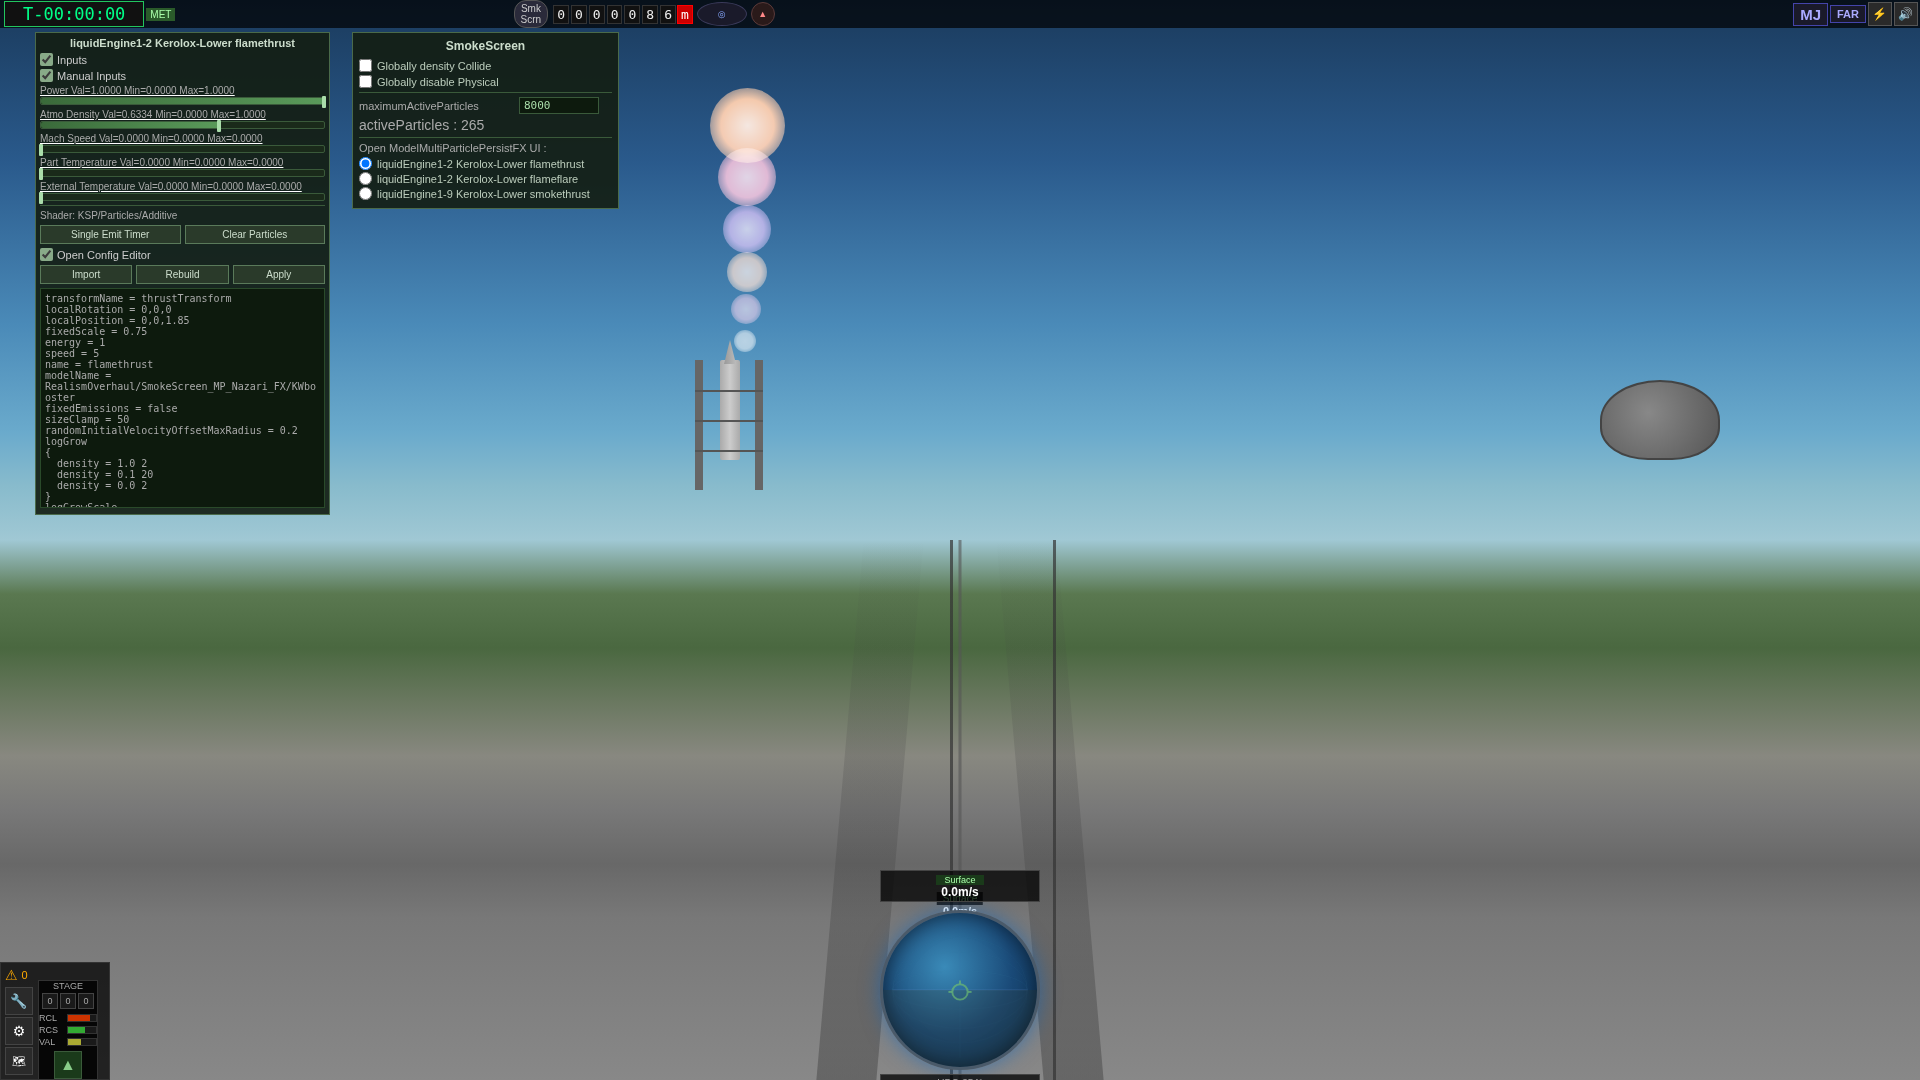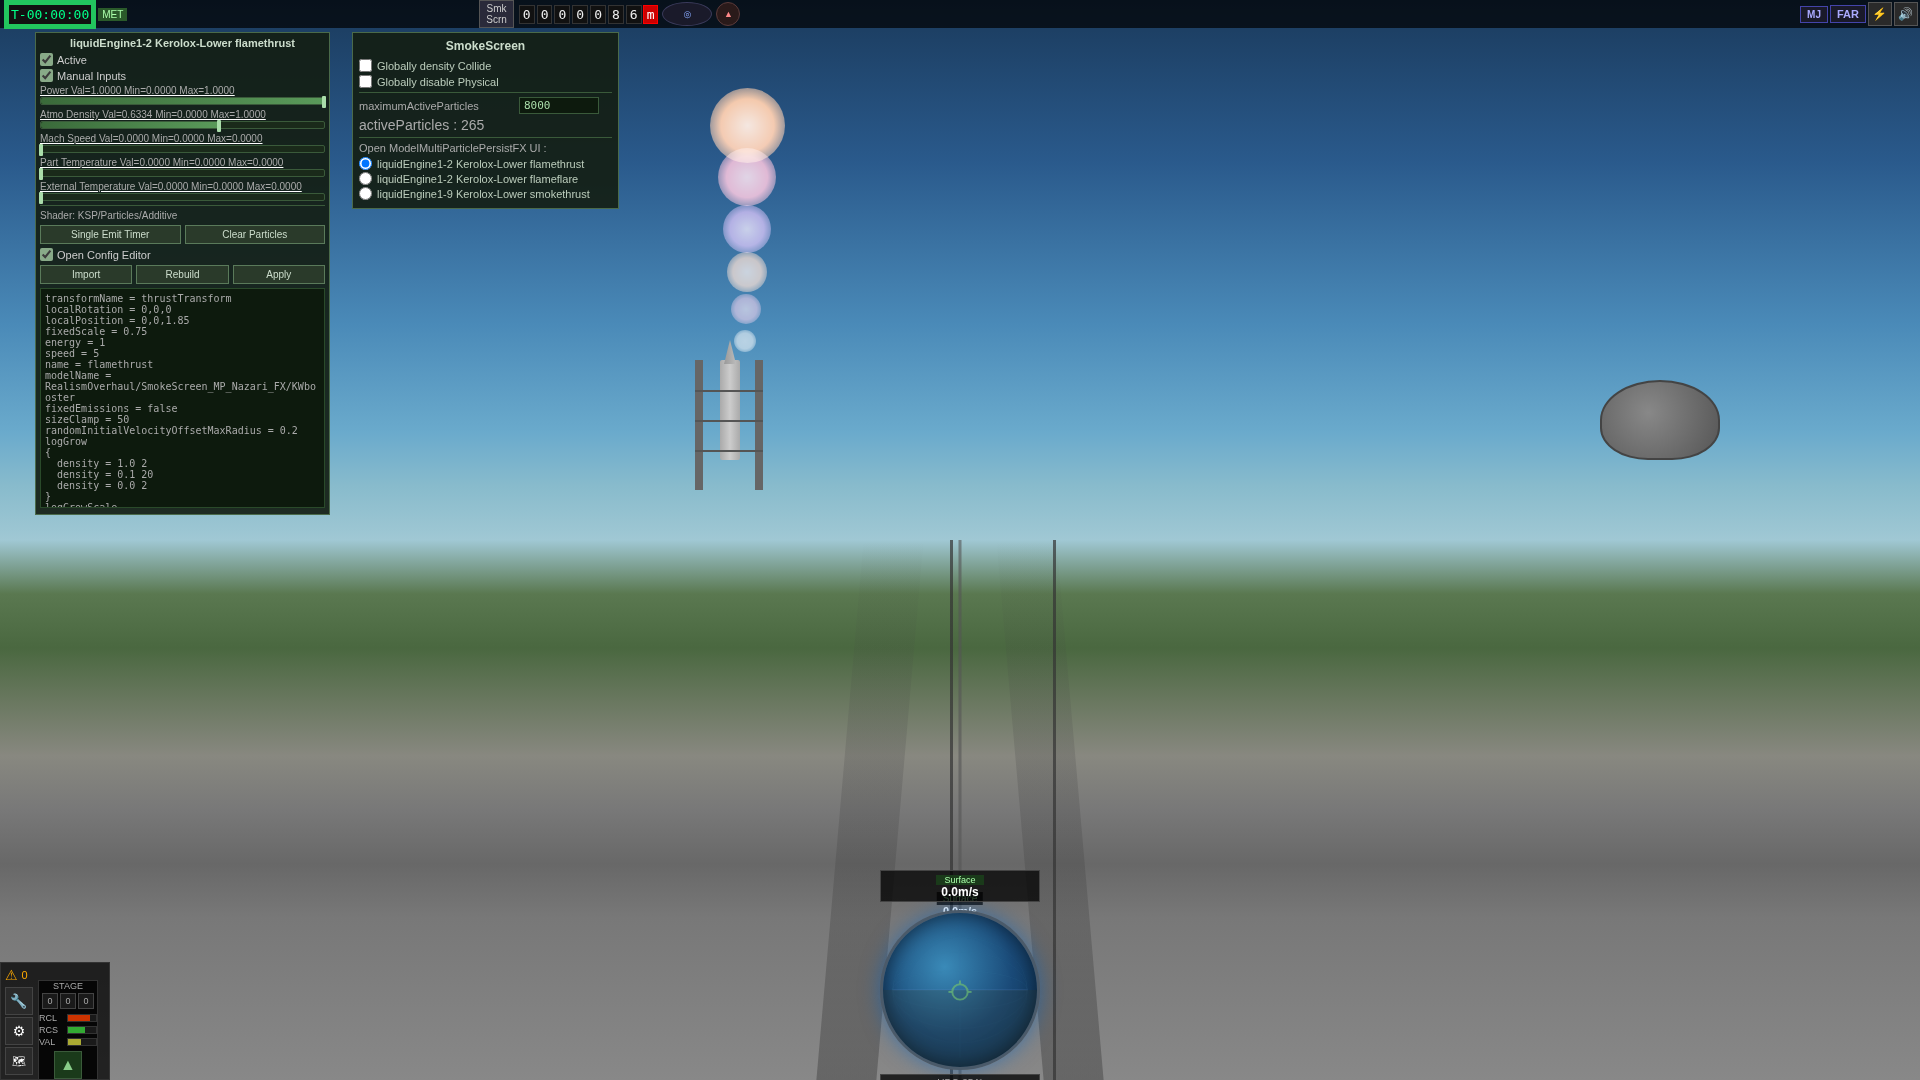--- a/index.html
+++ b/index.html
@@ -44,25 +44,25 @@
       width: 100%;
       height: 28px;
       background: rgba(0,0,0,0.7);
       display: flex;
       align-items: center;
       z-index: 100;
     }
 
     #timer-display {
       background: #111;
-      border: 5px solid #22c55e;
+      border: 1px solid #22c55e;
       color: #00ff88;
       font-family: monospace;
-      font-size: 13px;
-      padding: 2px 2px;
+      font-size: 17px;
+      padding: 2px 18px;
       margin-left: 4px;
     }
 
     #met-badge {
       background: #2a5a2a;
       color: #aaffaa;
       font-size: 10px;
       padding: 1px 4px;
       margin-left: 2px;
     }
@@ -101,21 +101,21 @@
       border: 1px solid #ff0000;
       padding: 1px 3px;
       font-family: monospace;
       font-size: 13px;
     }
 
     .mj-badge {
       background: #1a1a2a;
       border: 1px solid #4444aa;
       color: #aaaaff;
-      font-size: 10px;
+      font-size: 15px;
       font-weight: bold;
       padding: 2px 6px;
       margin-right: 2px;
     }
 
     .far-badge {
       background: #1a1a2a;
       border: 1px solid #4444aa;
       color: #aaaaff;
       font-size: 11px;
@@ -467,21 +467,21 @@
 <div id="top-bar">
   <div id="timer-display">
     <span>T-00:00:00</span>
   </div>
   <div id="met-badge">
     <span>MET</span>
   </div>
 
   <div class="top-bar-spacer"></div>
 
-  <button id="smk-scr-btn" style="white-space:pre; line-height:1.1;">Smk
+  <button id="smk-scr-btn" style="white-space:pre; line-height:1.1;border-radius:12px;">Smk
 Scrn</button>
 
   <div id="counter-display">
     <span class="counter-digit">0</span>
     <span class="counter-digit">0</span>
     <span class="counter-digit">0</span>
     <span class="counter-digit">0</span>
     <span class="counter-digit">0</span>
     <span class="counter-digit">8</span>
     <span class="counter-digit">6</span>
@@ -508,21 +508,21 @@
   <div class="toolbar-icon-btn">⚡</div>
   <div class="toolbar-icon-btn">🔊</div>
 </div>
 
 <div id="left-panel">
   <div id="left-panel-title">liquidEngine1-2 Kerolox-Lower flamethrust</div>
 
   <div class="panel-row">
     <label class="checkbox-label">
       <input type="checkbox" checked="" style="">
-      <span>Active</span>
+      <span>Inputs</span>
     </label>
   </div>
 
   <div class="panel-row">
     <label class="checkbox-label">
       <input type="checkbox" checked="" style="">
       <span>Manual Inputs</span>
     </label>
   </div>
 

